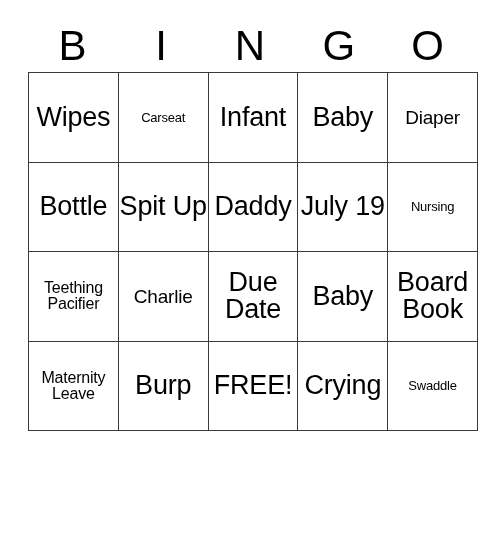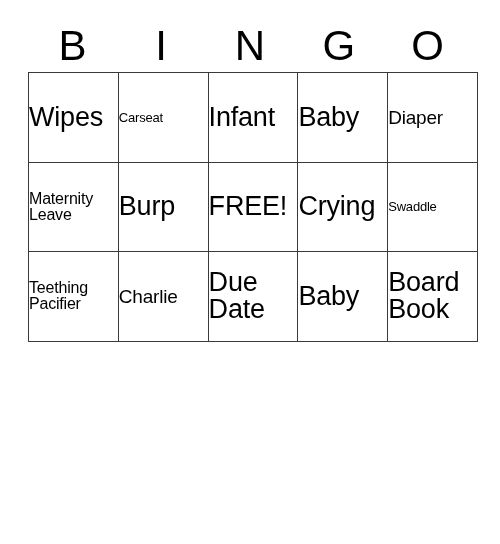--- a/index.html
+++ b/index.html
@@ -43,21 +43,21 @@
   #grid {
     width: 444px;
     border-collapse: collapse;
     table-layout: fixed;
   }
   #grid td {
     width: 88.8px;
     height: 88.6px;
     border: 1px solid #3a3a3a;
     padding: 0;
-    text-align: left;
+    text-align: center;
     vertical-align: middle;
     overflow: hidden;
   }
   .cell-text {
     display: block;
     width: 100%;
     line-height: 1.02;
     letter-spacing: -0.2px;
     word-break: normal;
     color: #000;
@@ -97,48 +97,65 @@
           </td>
         <td>
             <span class="cell-text fs-xl">Baby</span>
           </td>
         <td>
             <span class="cell-text fs-md">Diaper</span>
           </td>
       </tr>
       <tr>
         <td>
-            <span class="cell-text fs-xs">Maternity Leave</span>
+            <span class="cell-text fs-lg">Bottle</span>
           </td>
         <td>
-            <span class="cell-text fs-xl">Burp</span>
+            <span class="cell-text fs-xl">Spit Up</span>
           </td>
         <td>
-            <span class="cell-text fs-lg">FREE!</span>
+            <span class="cell-text fs-lg">Daddy</span>
           </td>
         <td>
-            <span class="cell-text fs-lg">Crying</span>
+            <span class="cell-text fs-xl">July 19</span>
           </td>
         <td>
-            <span class="cell-text fs-sm">Swaddle</span>
+            <span class="cell-text fs-sm">Nursing</span>
           </td>
       </tr>
       <tr>
         <td>
             <span class="cell-text fs-xs">Teething Pacifier</span>
           </td>
         <td>
             <span class="cell-text fs-md">Charlie</span>
           </td>
         <td>
             <span class="cell-text fs-xl">Due Date</span>
           </td>
         <td>
             <span class="cell-text fs-xl">Baby</span>
           </td>
         <td>
             <span class="cell-text fs-lg">Board Book</span>
           </td>
       </tr>
+      <tr>
+        <td>
+            <span class="cell-text fs-xs">Maternity Leave</span>
+          </td>
+        <td>
+            <span class="cell-text fs-xl">Burp</span>
+          </td>
+        <td>
+            <span class="cell-text fs-lg">FREE!</span>
+          </td>
+        <td>
+            <span class="cell-text fs-lg">Crying</span>
+          </td>
+        <td>
+            <span class="cell-text fs-sm">Swaddle</span>
+          </td>
+      </tr>
     </tbody>
   </table>
 
 </div>
 
 </body></html>

